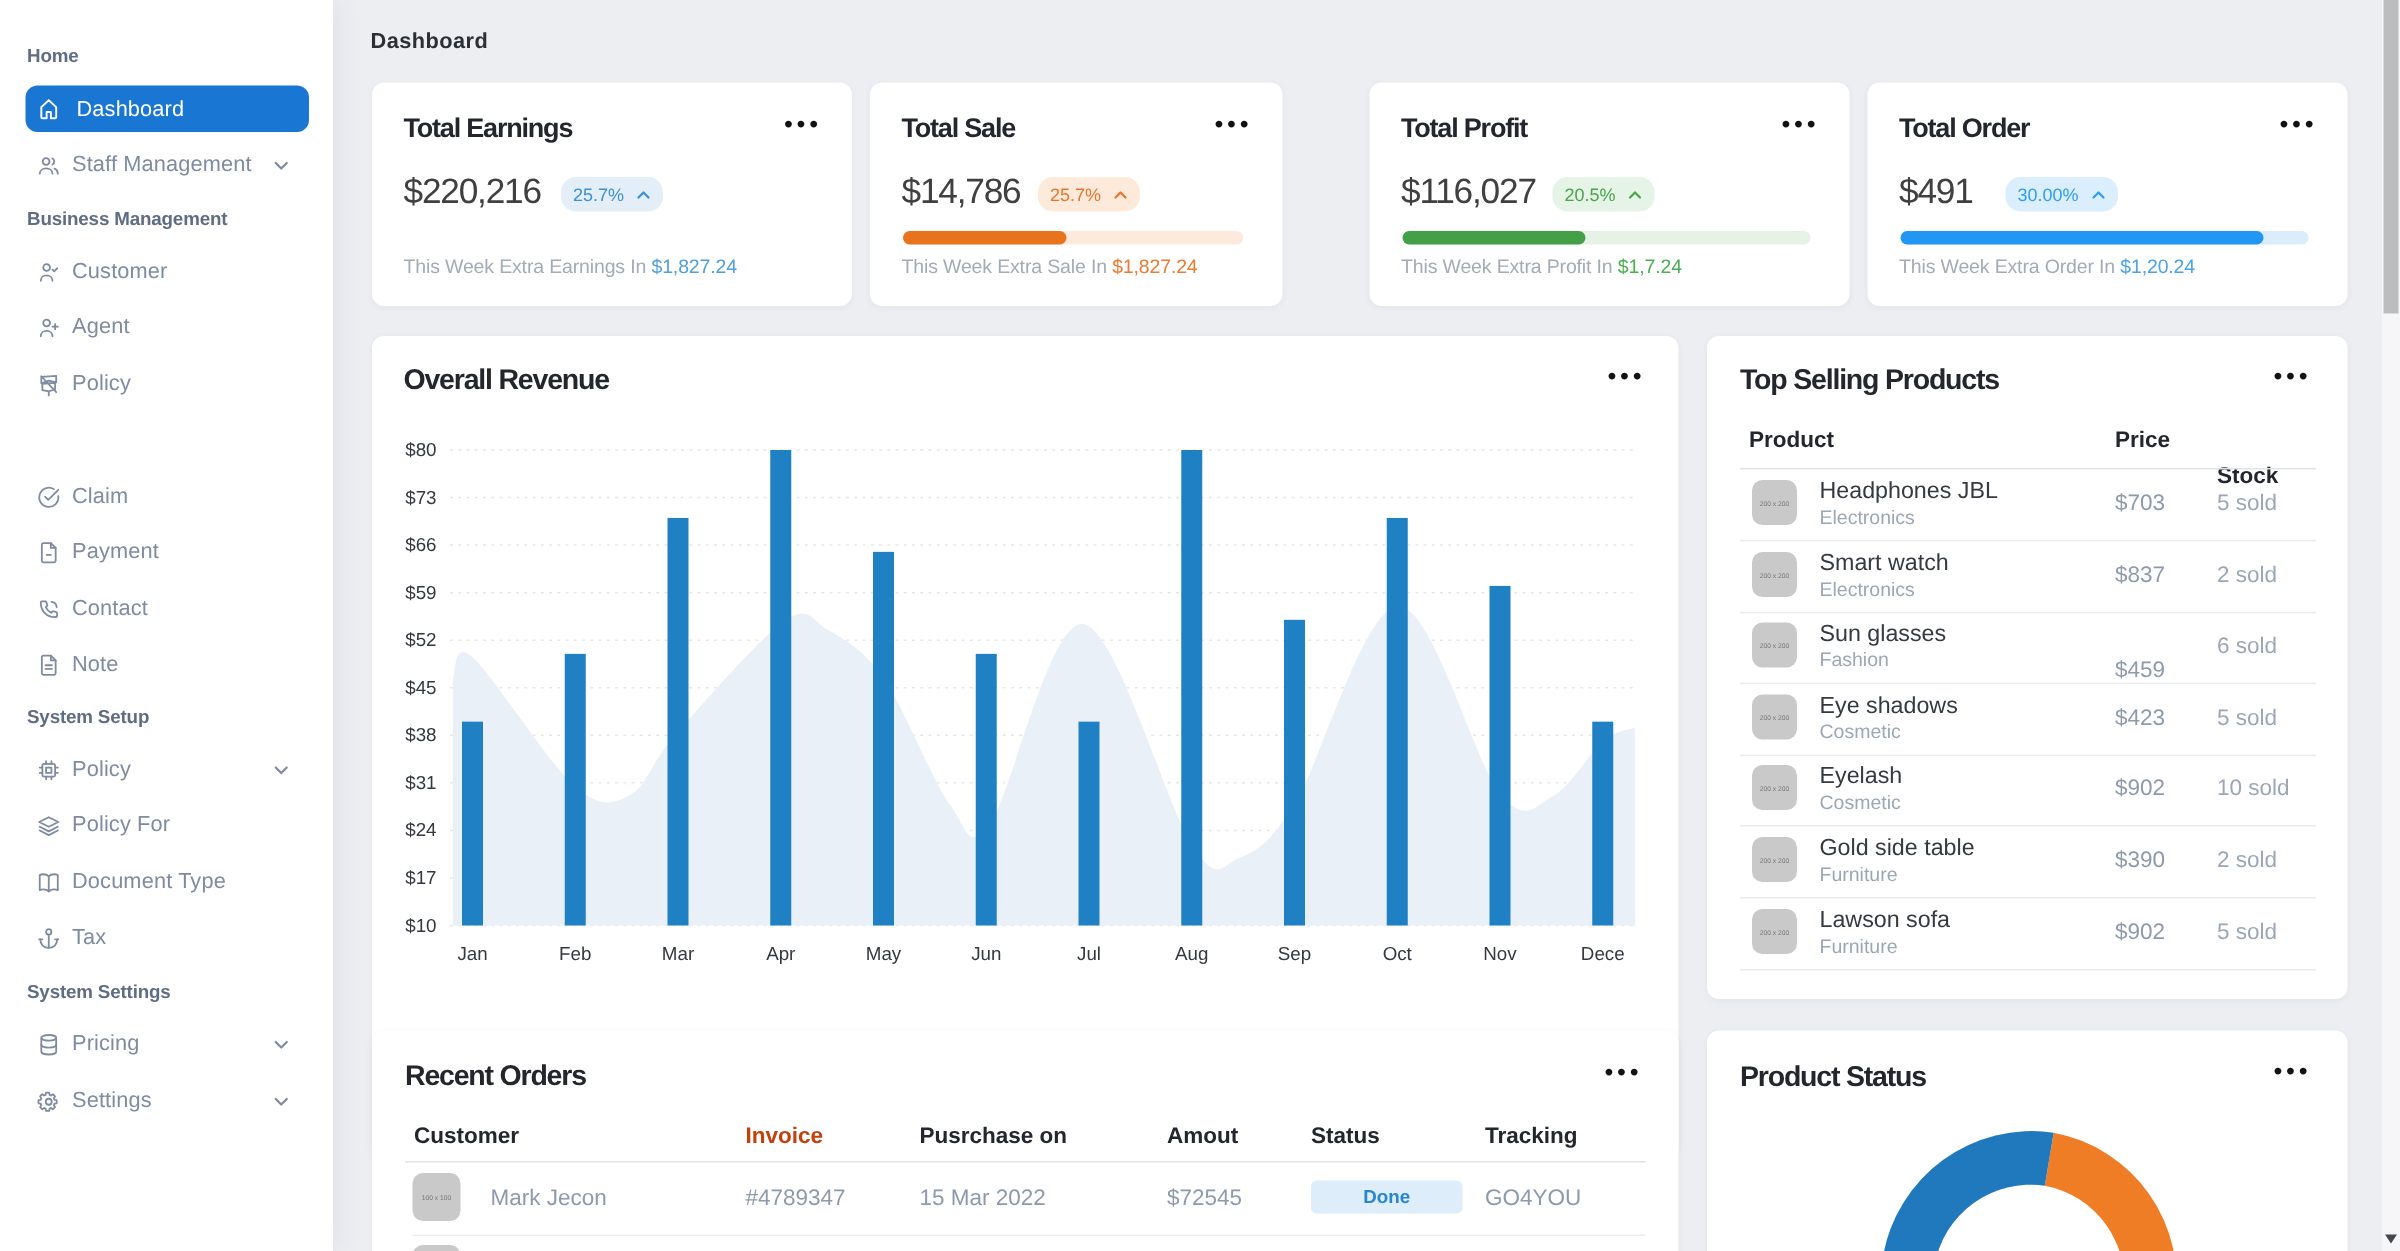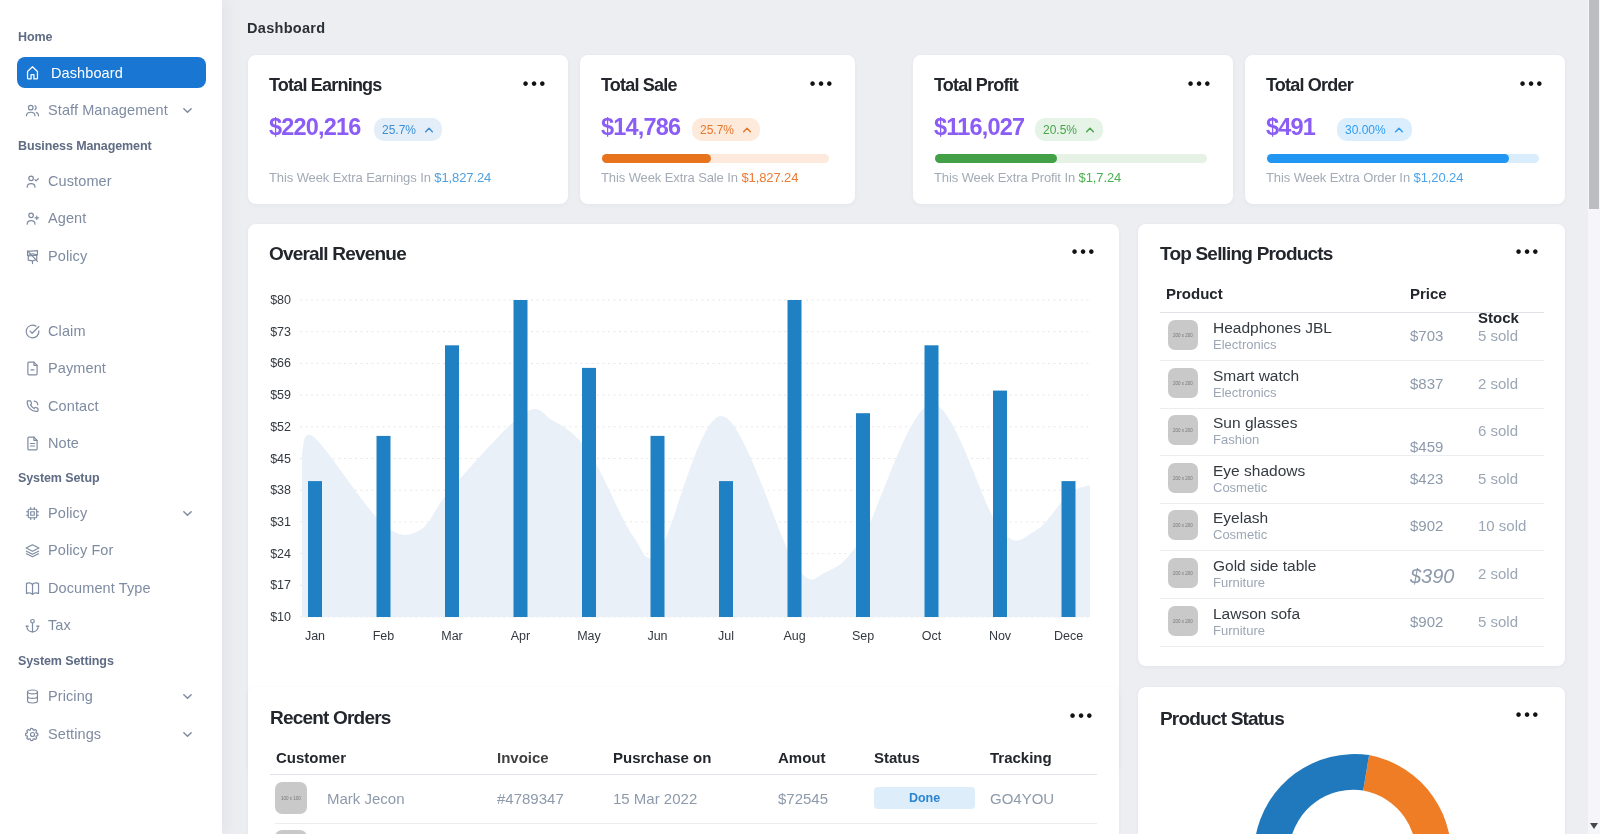--- a/index.html
+++ b/index.html
@@ -10,21 +10,21 @@
 .item { display:flex; align-items:center; height:38px; padding-left:24px; color:#7e8ba1; font-size:14.5px; letter-spacing:0.1px; position:relative; }
 .item svg { width:17px; height:17px; margin-right:7px; flex:0 0 auto; }
 .item .chev { position:absolute; right:22px; top:50%; margin-top:-5px; width:11px; height:11px; }
 .active-pill { position:absolute; left:17px; top:57px; width:189px; height:31px; background:#1976d2; border-radius:8px; color:#fff; display:flex; align-items:center; padding-left:7px; font-size:14.5px; letter-spacing:0.1px; }
 .active-pill svg { width:17px; height:17px; margin-right:10px; }
 .card { position:absolute; background:#fff; border-radius:8px; box-shadow:0 1px 4px rgba(40,50,70,0.05); }
 .ctitle { font-size:19px; font-weight:700; color:#23272d; letter-spacing:-0.8px; }
 .dots { position:absolute; font-weight:700; color:#101214; font-size:16px; letter-spacing:2.8px; }
 .statcard .ctitle { position:absolute; left:21px; top:20px; font-size:18px; }
 .statcard .dots { right:20px; top:20px; }
-.statcard .val { position:absolute; left:21px; top:59px; font-size:23.5px; font-weight:700; color:#8b5cf6; letter-spacing:-0.8px; }
+.statcard .val { position:absolute; left:21px; top:59px; font-size:23.5px; font-weight:400; color:#404040; letter-spacing:-0.8px; }
 .statcard .badge { position:absolute; top:63px; height:23px; border-radius:10px; font-size:12px; font-weight:400; display:flex; align-items:center; padding:0 8px; }
 .statcard .badge svg { width:10px; height:10px; margin-left:8px; }
 .statcard .track { position:absolute; left:22px; right:26px; top:99px; height:9px; border-radius:5px; }
 .statcard .fill { height:9px; border-radius:5px; }
 .statcard .foot { position:absolute; left:21px; top:115px; font-size:13px; letter-spacing:-0.1px; color:#a3abb6; }
 </style>
 </head>
 <body>
 
 <div class="sidebar">
@@ -308,36 +308,36 @@
   <div style="position:absolute; left:22px; top:279px; width:384px; height:1px; background:#ebedf0;"></div>
   <div style="position:absolute; left:30px; top:286px; width:30px; height:30px; background:#c9c9c9; border-radius:7px; color:#777; font-size:4.5px; display:flex; align-items:center; justify-content:center;">200 x 200</div>
   <div style="position:absolute; left:75px; top:285px; font-size:15.5px; color:#343a41;">Eyelash</div>
   <div style="position:absolute; left:75px; top:303px; font-size:13px; color:#9ca7b5;">Cosmetic</div>
   <div style="position:absolute; left:272px; top:293px; font-size:15px; color:#8d9aab;">$902</div>
   <div style="position:absolute; left:340px; top:293px; font-size:15px; color:#9ca7b5;">10 sold</div>
   <div style="position:absolute; left:22px; top:326px; width:384px; height:1px; background:#ebedf0;"></div>
   <div style="position:absolute; left:30px; top:334px; width:30px; height:30px; background:#c9c9c9; border-radius:7px; color:#777; font-size:4.5px; display:flex; align-items:center; justify-content:center;">200 x 200</div>
   <div style="position:absolute; left:75px; top:333px; font-size:15.5px; color:#343a41;">Gold side table</div>
   <div style="position:absolute; left:75px; top:351px; font-size:13px; color:#9ca7b5;">Furniture</div>
-  <div style="position:absolute; left:272px; top:341px; font-size:20px; color:#8d9aab;font-style:italic;">$390</div>
+  <div style="position:absolute; left:272px; top:341px; font-size:15px; color:#8d9aab;">$390</div>
   <div style="position:absolute; left:340px; top:341px; font-size:15px; color:#9ca7b5;">2 sold</div>
   <div style="position:absolute; left:22px; top:374px; width:384px; height:1px; background:#ebedf0;"></div>
   <div style="position:absolute; left:30px; top:382px; width:30px; height:30px; background:#c9c9c9; border-radius:7px; color:#777; font-size:4.5px; display:flex; align-items:center; justify-content:center;">200 x 200</div>
   <div style="position:absolute; left:75px; top:381px; font-size:15.5px; color:#343a41;">Lawson sofa</div>
   <div style="position:absolute; left:75px; top:399px; font-size:13px; color:#9ca7b5;">Furniture</div>
   <div style="position:absolute; left:272px; top:389px; font-size:15px; color:#8d9aab;">$902</div>
   <div style="position:absolute; left:340px; top:389px; font-size:15px; color:#9ca7b5;">5 sold</div>
   <div style="position:absolute; left:22px; top:422px; width:384px; height:1px; background:#ebedf0;"></div>
 </div>
 
 <div class="card" style="left:248px; top:687px; width:871px; height:200px;">
   <div class="ctitle" style="position:absolute; left:22px; top:20px;">Recent Orders</div>
   <div class="dots" style="right:24px; top:20px;">•••</div>
   <div style="position:absolute; left:28px; top:62px; font-size:15px; font-weight:700; color:#23272d;">Customer</div>
-  <div style="position:absolute; left:249px; top:62px; font-size:15px; font-weight:700; color:#404040;">Invoice</div>
+  <div style="position:absolute; left:249px; top:62px; font-size:15px; font-weight:700; color:#c2410c;">Invoice</div>
   <div style="position:absolute; left:365px; top:62px; font-size:15px; font-weight:700; color:#23272d;">Pusrchase on</div>
   <div style="position:absolute; left:530px; top:62px; font-size:15px; font-weight:700; color:#23272d;">Amout</div>
   <div style="position:absolute; left:626px; top:62px; font-size:15px; font-weight:700; color:#23272d;">Status</div>
   <div style="position:absolute; left:742px; top:62px; font-size:15px; font-weight:700; color:#23272d;">Tracking</div>
   <div style="position:absolute; left:22px; top:87px; width:827px; height:1px; background:#dfe3e8;"></div>
   <div style="position:absolute; left:27px; top:95px; width:32px; height:32px; background:#c9c9c9; border-radius:7px; color:#777; font-size:4.5px; display:flex; align-items:center; justify-content:center;">100 x 100</div>
   <div style="position:absolute; left:79px; top:103px; font-size:15px; color:#8d9aab;">Mark Jecon</div>
   <div style="position:absolute; left:249px; top:103px; font-size:15px; color:#8d9aab;">#4789347</div>
   <div style="position:absolute; left:365px; top:103px; font-size:15px; color:#8d9aab;">15 Mar 2022</div>
   <div style="position:absolute; left:530px; top:103px; font-size:15px; color:#8d9aab;">$72545</div>

